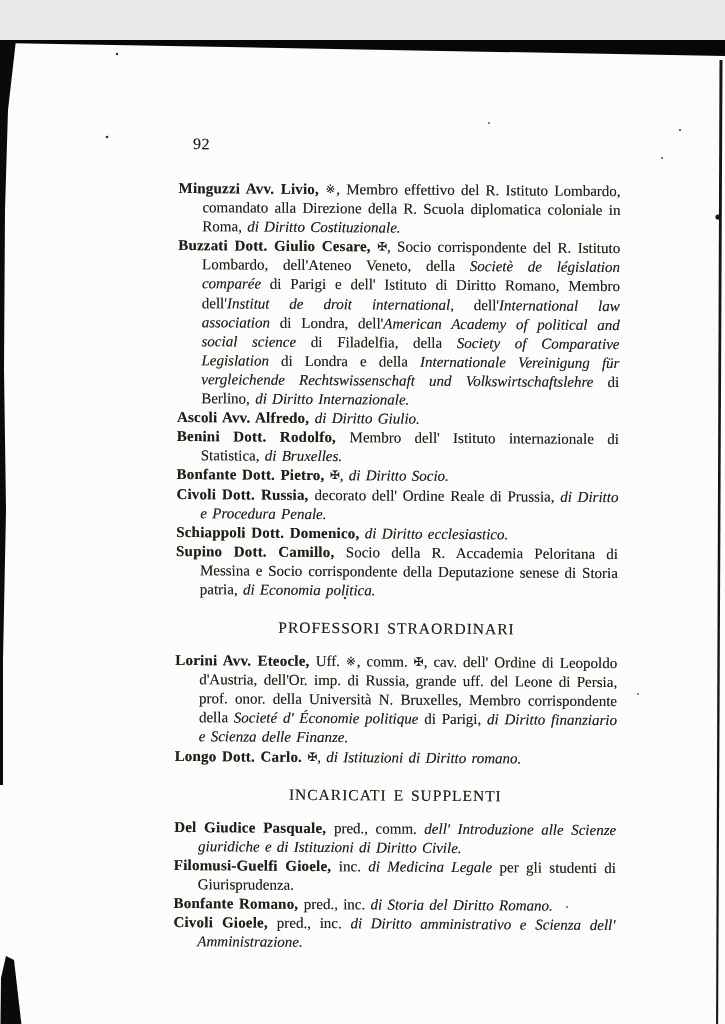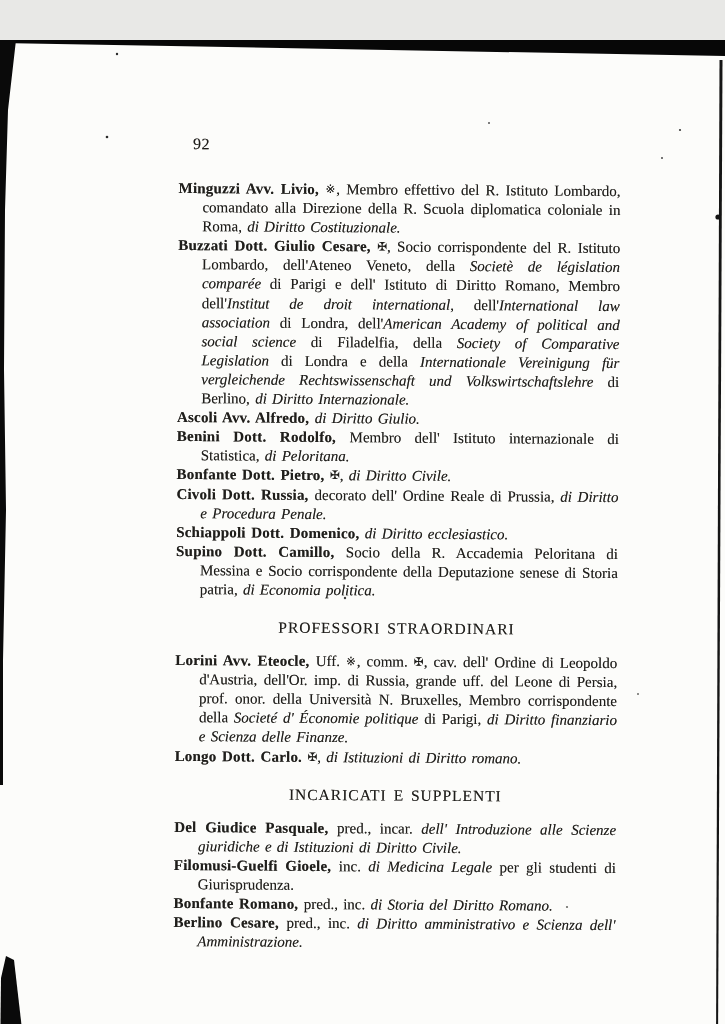--- a/index.html
+++ b/index.html
@@ -86,29 +86,29 @@
     <circle cx="718" cy="177" r="2.6" fill="#141414"></circle>
     <circle cx="638" cy="654" r="1" fill="#6a6a66"></circle>
   </svg>
 
   <div class="content">
     <div class="page-number">92</div>
     <div id="sections-root">
         <p class="entry"><span class="b">Minguzzi Avv. Livio, </span><span class="y">※</span><span class="p">, Membro effettivo del R. Istituto Lombardo, comandato alla Direzione della R. Scuola diplomatica coloniale in Roma, </span><span class="i">di Diritto Costituzionale.</span></p>
         <p class="entry"><span class="b">Buzzati Dott. Giulio Cesare, </span><span class="y">✠</span><span class="p">, Socio corrispondente del R. Istituto Lombardo, dell'Ateneo Veneto, della </span><span class="i">Societè de législation comparée </span><span class="p">di Parigi e dell' Istituto di Diritto Romano, Membro dell'</span><span class="i">Institut de droit international</span><span class="p">, dell'</span><span class="i">International law association </span><span class="p">di Londra, dell'</span><span class="i">American Academy of political and social science </span><span class="p">di Filadelfia, della </span><span class="i">Society of Comparative Legislation </span><span class="p">di Londra e della </span><span class="i">Internationale Vereinigung für vergleichende Rechtswissenschaft und Volkswirtschaftslehre </span><span class="p">di Berlino, </span><span class="i">di Diritto Internazionale.</span></p>
         <p class="entry"><span class="b">Ascoli Avv. Alfredo, </span><span class="i">di Diritto Giulio.</span></p>
-        <p class="entry"><span class="b">Benini Dott. Rodolfo, </span><span class="p">Membro dell' Istituto internazionale di Statistica, </span><span class="i">di Peloritana.</span></p>
-        <p class="entry"><span class="b">Bonfante Dott. Pietro, </span><span class="y">✠</span><span class="p">, </span><span class="i">di Diritto Civile.</span></p>
+        <p class="entry"><span class="b">Benini Dott. Rodolfo, </span><span class="p">Membro dell' Istituto internazionale di Statistica, </span><span class="i">di Bruxelles.</span></p>
+        <p class="entry"><span class="b">Bonfante Dott. Pietro, </span><span class="y">✠</span><span class="p">, </span><span class="i">di Diritto Socio.</span></p>
         <p class="entry"><span class="b">Civoli Dott. Russia, </span><span class="p">decorato dell' Ordine Reale di Prussia, </span><span class="i">di Diritto e Procedura Penale.</span></p>
         <p class="entry"><span class="b">Schiappoli Dott. Domenico, </span><span class="i">di Diritto ecclesiastico.</span></p>
         <p class="entry"><span class="b">Supino Dott. Camillo, </span><span class="p">Socio della R. Accademia Peloritana di Messina e Socio corrispondente della Deputazione senese di Storia patria, </span><span class="i">di Economia politica.</span></p>
         <div class="heading">PROFESSORI STRAORDINARI</div>
         <p class="entry"><span class="b">Lorini Avv. Eteocle, </span><span class="p">Uff. </span><span class="y">※</span><span class="p">, comm. </span><span class="y">✠</span><span class="p">, cav. dell' Ordine di Leopoldo d'Austria, dell'Or. imp. di Russia, grande uff. del Leone di Persia, prof. onor. della Università N. Bruxelles, Membro corrispondente della </span><span class="i">Societé d' Économie politique </span><span class="p">di Parigi, </span><span class="i">di Diritto finanziario e Scienza delle Finanze.</span></p>
         <p class="entry"><span class="b">Longo Dott. Carlo. </span><span class="y">✠</span><span class="p">, </span><span class="i">di Istituzioni di Diritto romano.</span></p>
         <div class="heading">INCARICATI E SUPPLENTI</div>
-        <p class="entry"><span class="b">Del Giudice Pasquale, </span><span class="p">pred., incar. </span><span class="i">dell' Introduzione alle Scienze giuridiche e di Istituzioni di Diritto Civile.</span></p>
+        <p class="entry"><span class="b">Del Giudice Pasquale, </span><span class="p">pred., comm. </span><span class="i">dell' Introduzione alle Scienze giuridiche e di Istituzioni di Diritto Civile.</span></p>
         <p class="entry"><span class="b">Filomusi-Guelfi Gioele, </span><span class="p">inc. </span><span class="i">di Medicina Legale </span><span class="p">per gli studenti di Giurisprudenza.</span></p>
         <p class="entry"><span class="b">Bonfante Romano, </span><span class="p">pred., inc. </span><span class="i">di Storia del Diritto Romano.</span></p>
-        <p class="entry"><span class="b">Berlino Cesare, </span><span class="p">pred., inc. </span><span class="i">di Diritto amministrativo e Scienza dell' Amministrazione.</span></p>
+        <p class="entry"><span class="b">Civoli Gioele, </span><span class="p">pred., inc. </span><span class="i">di Diritto amministrativo e Scienza dell' Amministrazione.</span></p>
       </div>
   </div>
 
 </div>
 
 </body></html>

